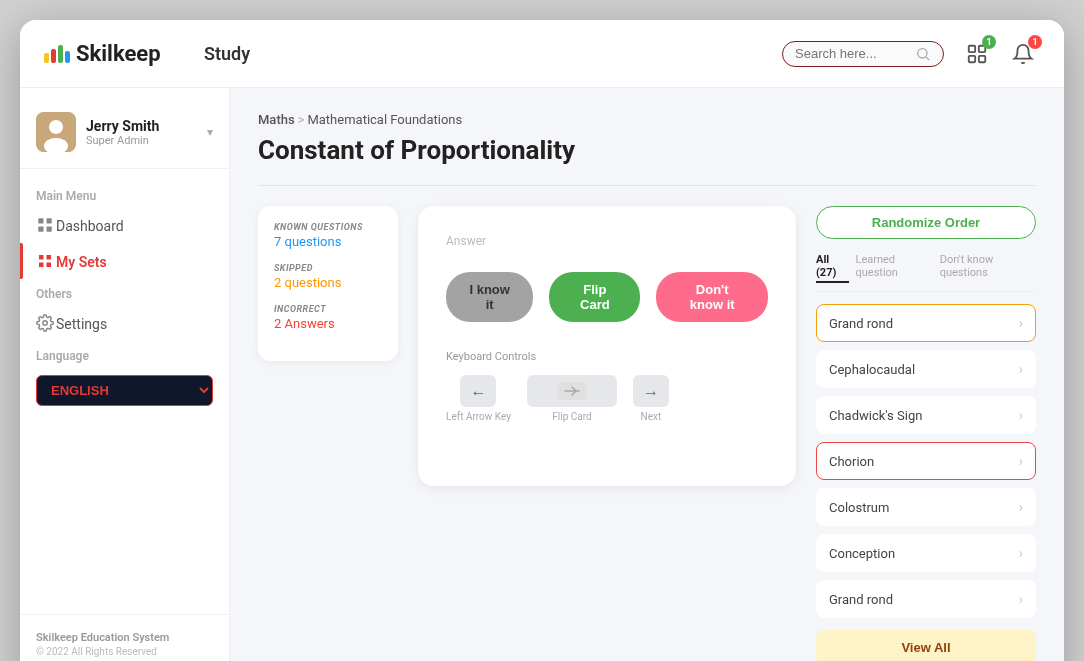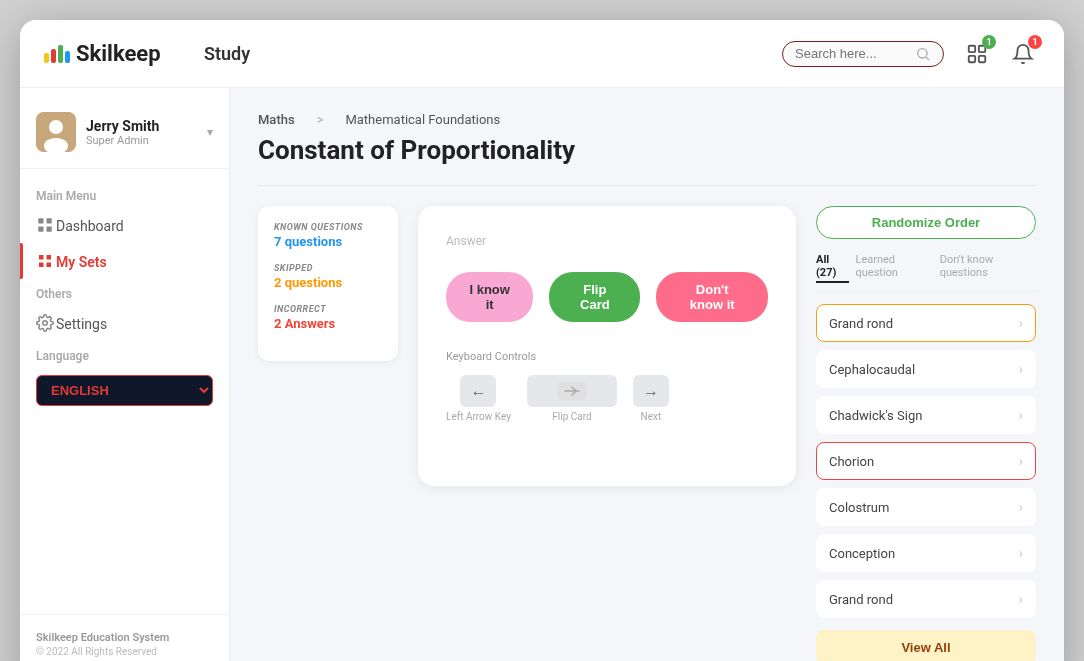--- a/index.html
+++ b/index.html
@@ -220,21 +220,21 @@
     
     .content {
       flex: 1;
       padding: 24px 28px;
       overflow-y: auto;
       background: #f5f6fa;
     }
     .breadcrumb {
       display: flex;
       align-items: center;
-      gap: 22px;
+      gap: 3px;
       font-size: 13px;
       color: #888;
       margin-bottom: 8px;
     }
     .breadcrumb-link {
       color: #555;
       font-weight: 500;
       cursor: pointer;
     }
     .breadcrumb-sep { color: #aaa; }
@@ -270,21 +270,21 @@
       font-size: 9px;
       font-weight: 700;
       color: #888;
       text-transform: uppercase;
       letter-spacing: 0.5px;
       margin-bottom: 2px;
       font-style: italic;
     }
     .stat-value {
       font-size: 13px;
-      font-weight: 700;
+      font-weight: 400;
     }
     .stat-value.blue { color: #2196f3; }
     .stat-value.orange { color: #ff9800; }
     .stat-value.red { color: #f44336; }
     
     .flashcard-area {
       flex: 1;
       background: #fff;
       border-radius: 16px;
       padding: 28px;
@@ -312,21 +312,21 @@
       margin-top: 8px;
     }
     .card-btn {
       padding: 10px 22px;
       border-radius: 24px;
       border: none;
       font-size: 13px;
       font-weight: 600;
       cursor: pointer;
     }
-    .btn-know { background: #f9a8d4; color: #333; }
+    .btn-know { background: #a3a3a3; color: #333; }
     .btn-flip { background: #4caf50; color: #fff; }
     .btn-dontknow { background: #ff6b8a; color: #fff; }
     
     .right-panel {
       width: 220px;
       flex-shrink: 0;
       display: flex;
       flex-direction: column;
       gap: 12px;
     }

